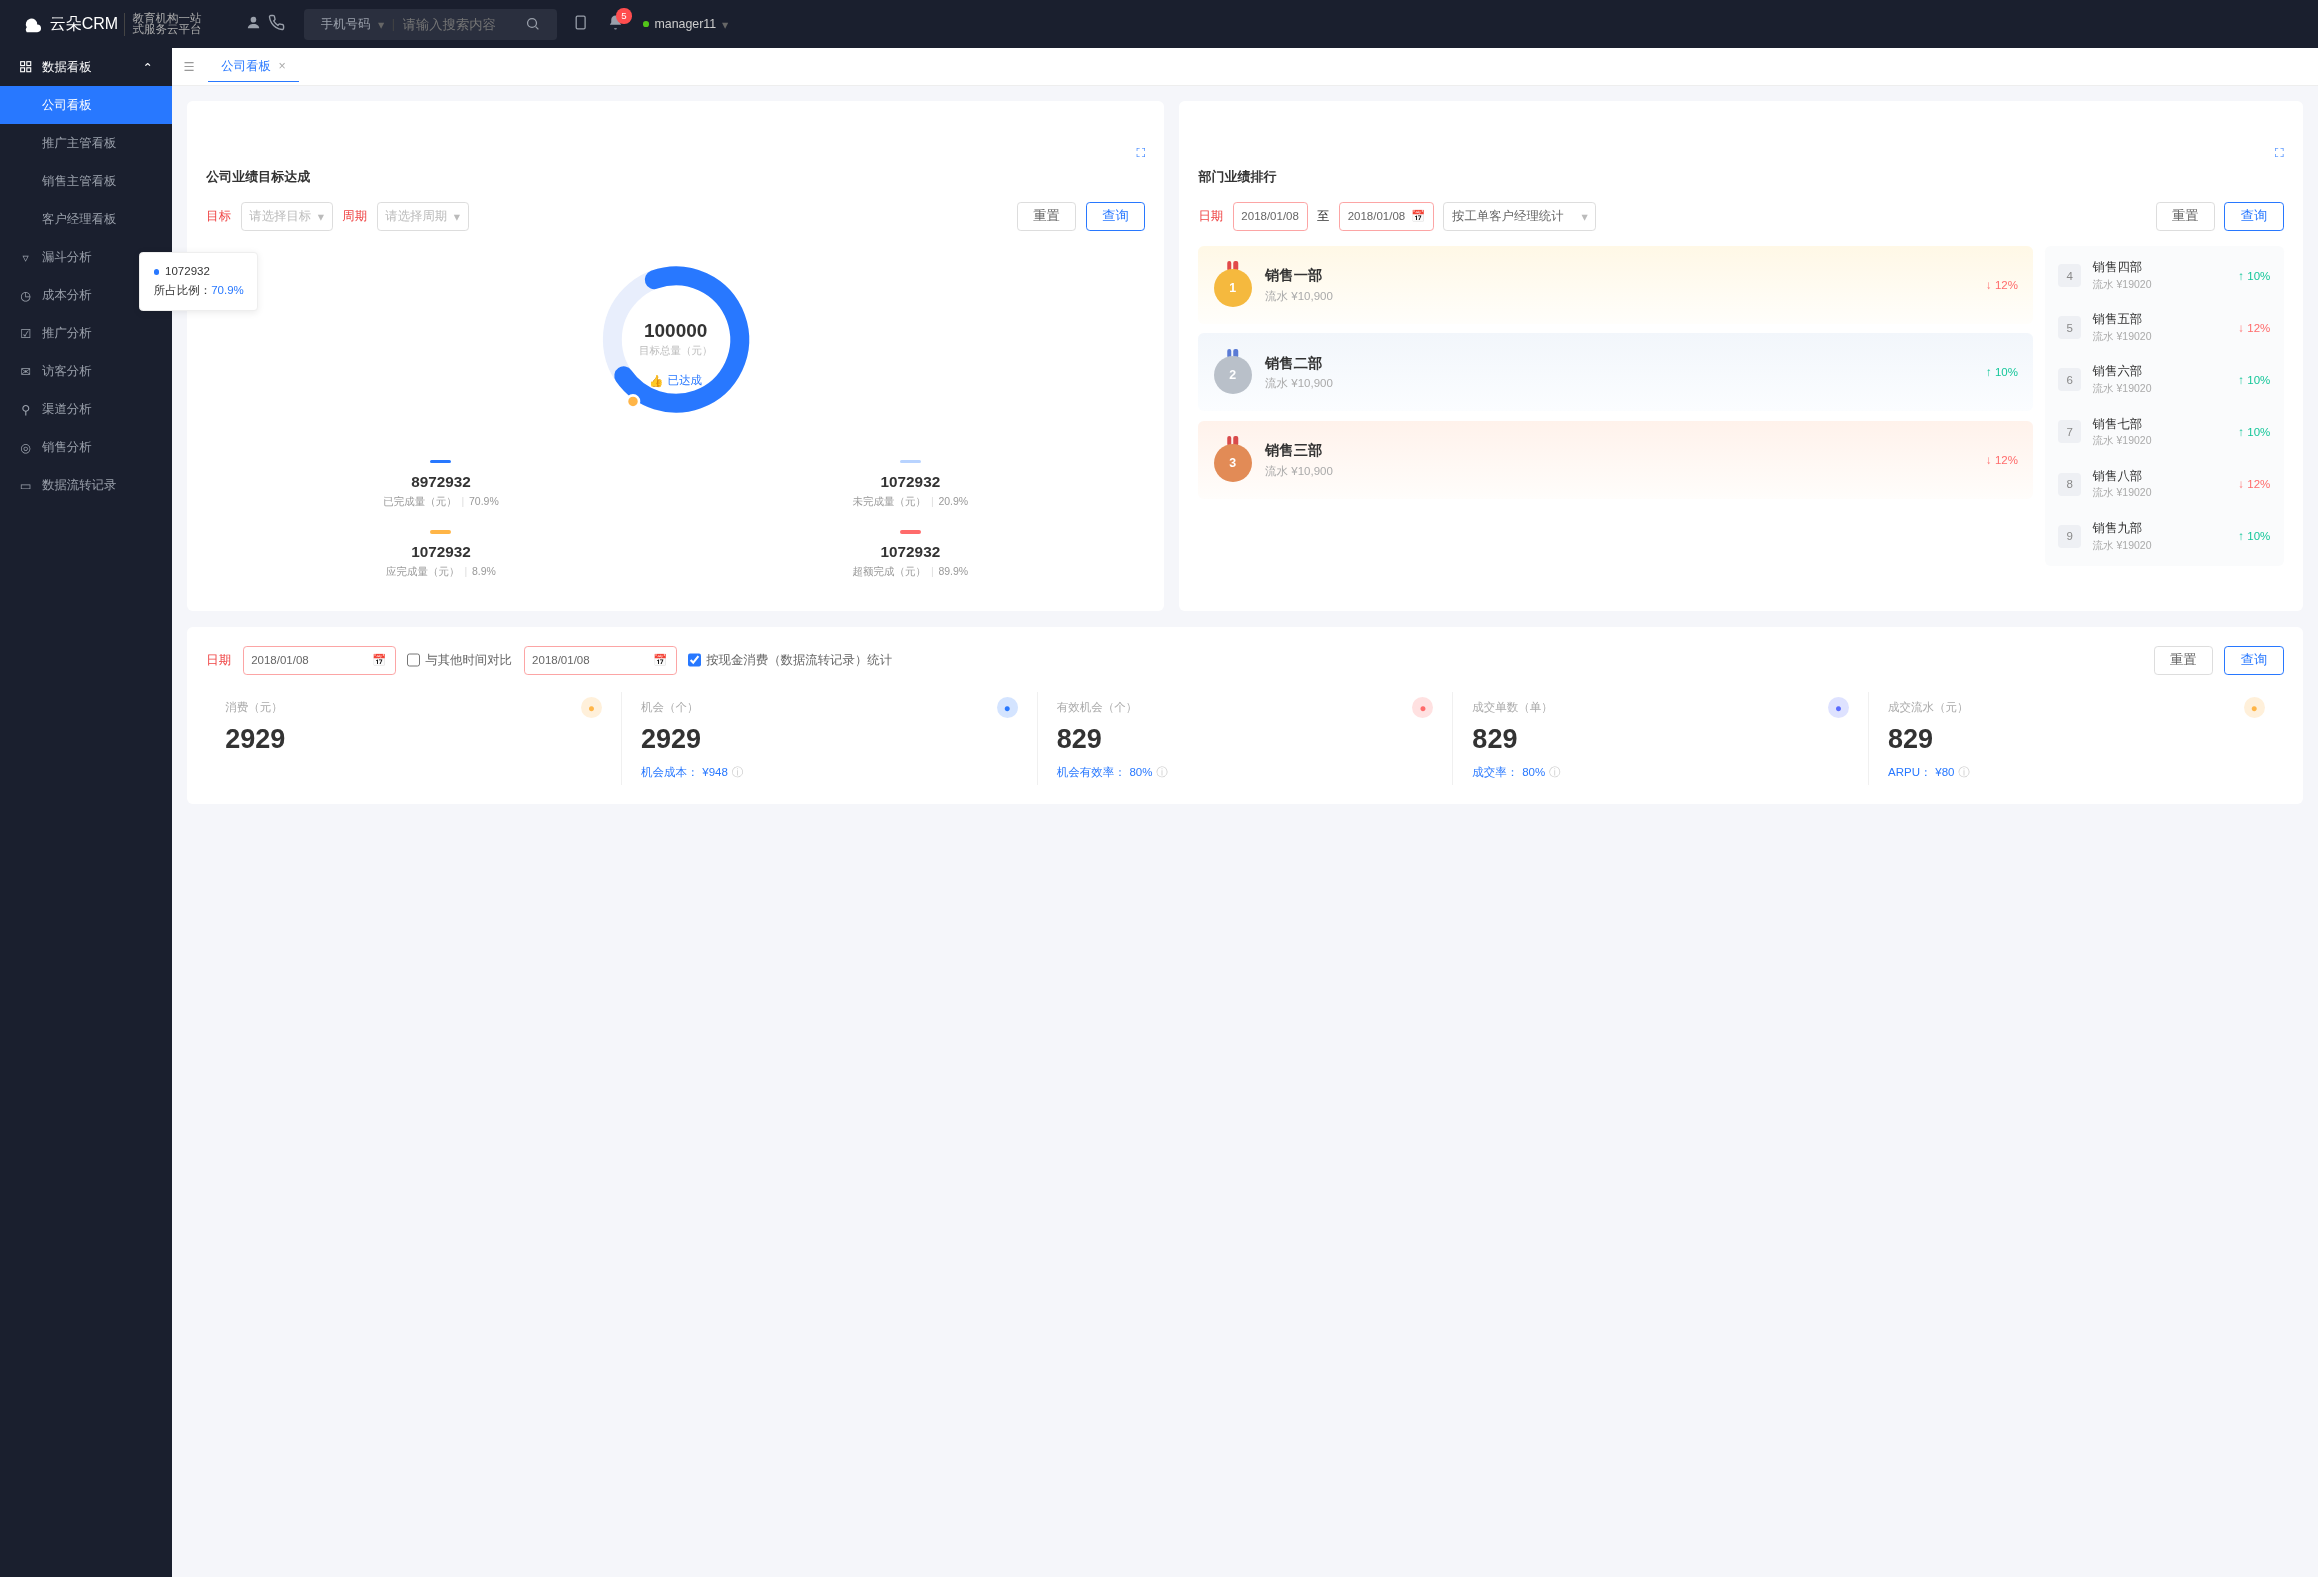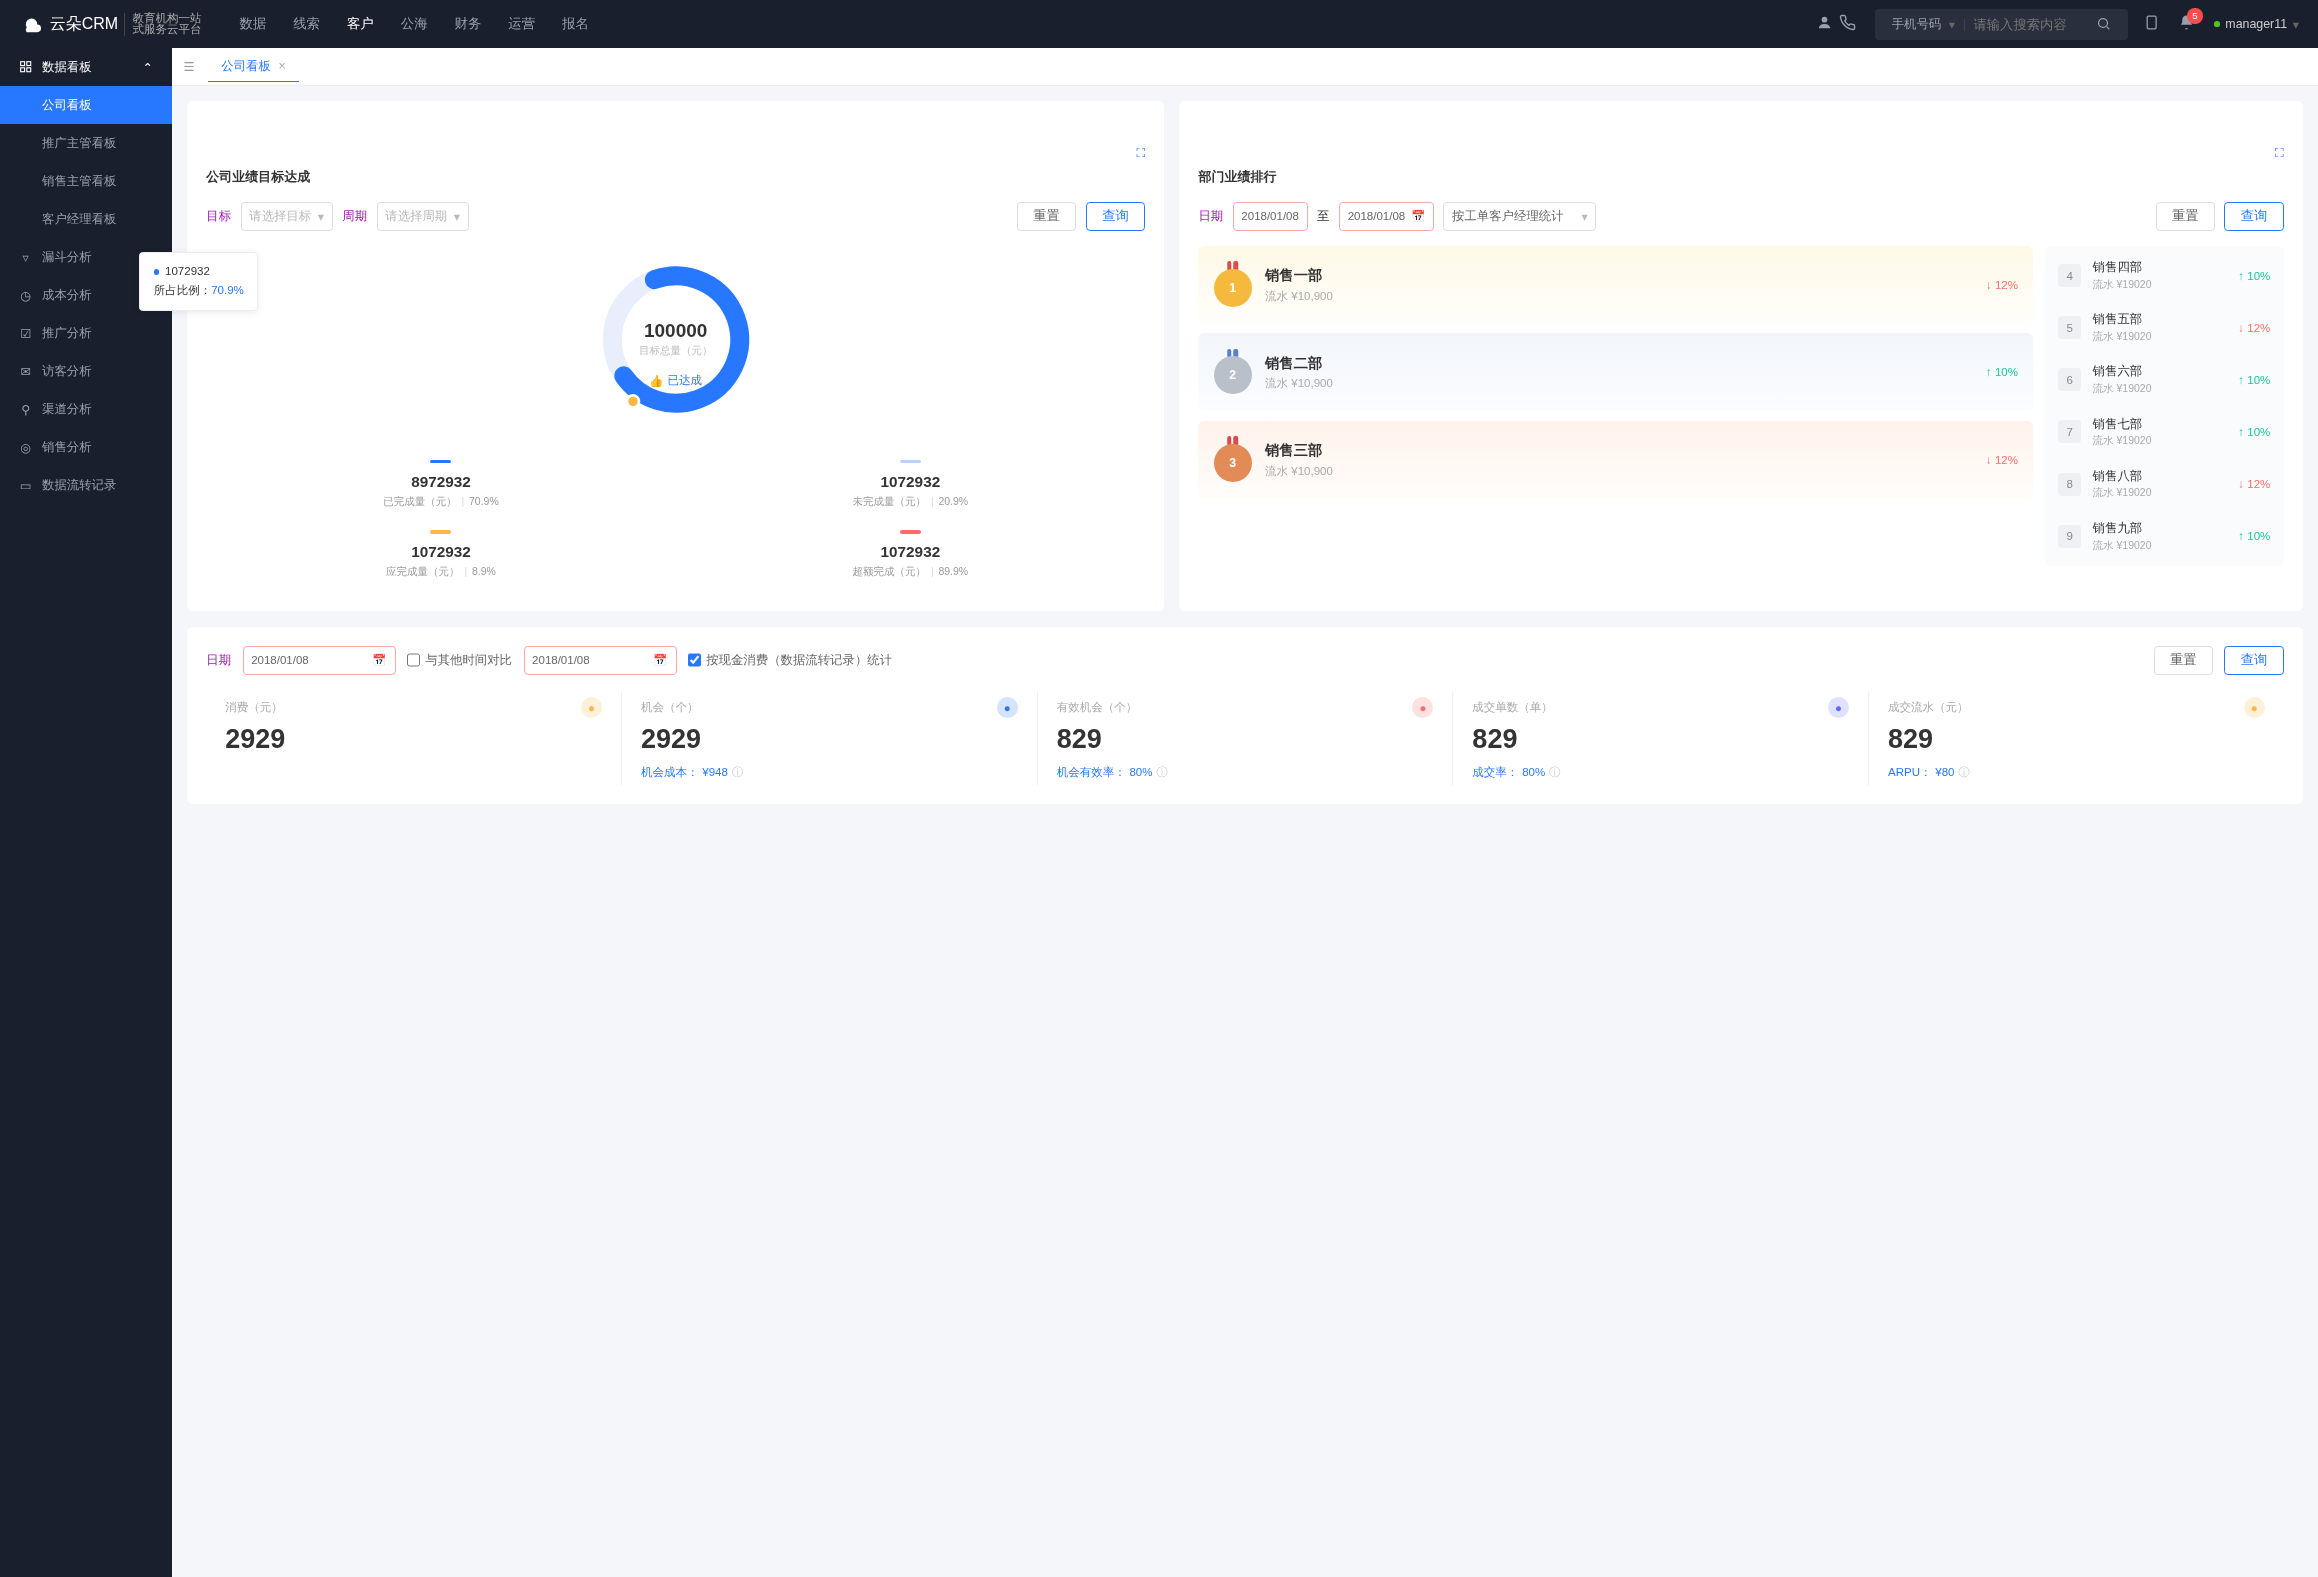--- a/index.html
+++ b/index.html
@@ -31,21 +31,21 @@
 .tabs { height:38px; background:#fff; border-bottom:1px solid #eee; display:flex; align-items:center; padding:0 11.5px; gap:5.7px; }
 .tab-toggle { color:#999; margin-right:7.6px; }
 .tab { padding:0 13.4px; height:31px; display:flex; align-items:center; gap:7.6px; border-bottom:1.9px solid #2878ff; color:#2878ff; font-size:12.4px; }
 .tab .x { color:#aaa; }
 .content { padding:15.3px; display:grid; grid-template-columns: 1fr 1.15fr; gap:15.3px; }
 .card { background:#fff; border-radius:5.7px; padding:19px; }
 .card-h { display:flex; justify-content:space-between; align-items:center; margin-bottom:15.3px; }
 .card-h h3 { font-size:13px; font-weight:600;margin-top:48px; }
 .expand-ico { color:#2878ff; }
 .filters { display:flex; align-items:center; gap:9.6px; font-size:12.4px; color:#666; margin-bottom:13.4px; }
-.lbl { color:#a21caf; }
+.lbl { color:#ef4444; }
 .sel { border:1px solid #ddd; border-radius:3.8px; height:29px; padding:0 7.6px; color:#bbb; display:flex; align-items:center; gap:5.7px; min-width:92px; justify-content:space-between; }
 .btn { border:1px solid #ddd; border-radius:3.8px; height:29px; padding:0 15.3px; background:#fff; color:#666; cursor:pointer; }
 .btn.primary { border-color:#2878ff; color:#2878ff; }
 
 .donut-wrap { position:relative; display:flex; flex-direction:column; align-items:center; }
 .tooltip { position:absolute; left:-67px; top:7.6px; background:#fff; border:1px solid #eee; border-radius:3.8px; box-shadow:0 1.9px 7.6px rgba(0,0,0,.08); padding:9.6px 13.4px; font-size:11.5px; line-height:19px; }
 .tooltip .dot { width:5.7px; height:5.7px; background:#2878ff; border-radius:50%; display:inline-block; margin-right:5.7px; }
 .tooltip .pct { color:#2878ff; }
 .donut-center { position:absolute; top:76px; text-align:center; }
 .donut-center .big { font-size:19px; font-weight:600; }
@@ -104,29 +104,20 @@
   <div class="logo">
     <svg width="25" height="21" viewBox="0 0 26 22">
         <path d="M8 14a6 6 0 1 1 11-3 4 4 0 0 1 0 8H8a4 4 0 0 1 0-5z" fill="#fff"></path>
       </svg>
     <span style="color:#fff;font-weight:400;font-size:16px">云朵CRM</span>
     <div class="logo-txt">
         <div>教育机构一站</div>
         <div>式服务云平台</div>
       </div>
   </div>
-  <div class="nav" id="nav">
-      <a href="#">数据</a>
-      <a href="#">线索</a>
-      <a href="#" class="active">客户</a>
-      <a href="#">公海</a>
-      <a href="#">财务</a>
-      <a href="#">运营</a>
-      <a href="#">报名</a>
-    </div>
   <span class="nav-ico"><svg width="17" height="17" viewBox="0 0 24 24" fill="currentColor">
         <circle cx="12" cy="8" r="4"></circle>
         <path d="M4 20c0-4 4-6 8-6s8 2 8 6z"></path>
       </svg></span>
   <span class="nav-ico" style="margin-right:19px"><svg width="17" height="17" viewBox="0 0 24 24" fill="none" stroke="currentColor" stroke-width="2">
         <path d="M22 16.92v3a2 2 0 0 1-2.18 2 19.79 19.79 0 0 1-8.63-3.07 19.5 19.5 0 0 1-6-6A19.79 19.79 0 0 1 2.12 4.18 2 2 0 0 1 4.11 2h3a2 2 0 0 1 2 1.72c.13.96.36 1.9.7 2.81a2 2 0 0 1-.45 2.11L8.09 9.91a16 16 0 0 0 6 6l1.27-1.27a2 2 0 0 1 2.11-.45c.91.34 1.85.57 2.81.7A2 2 0 0 1 22 16.92z"></path>
       </svg></span>
   <div class="search">
     <span style="color:#9aa0ab">手机号码</span>
       <span style="color:#666">▾</span>

